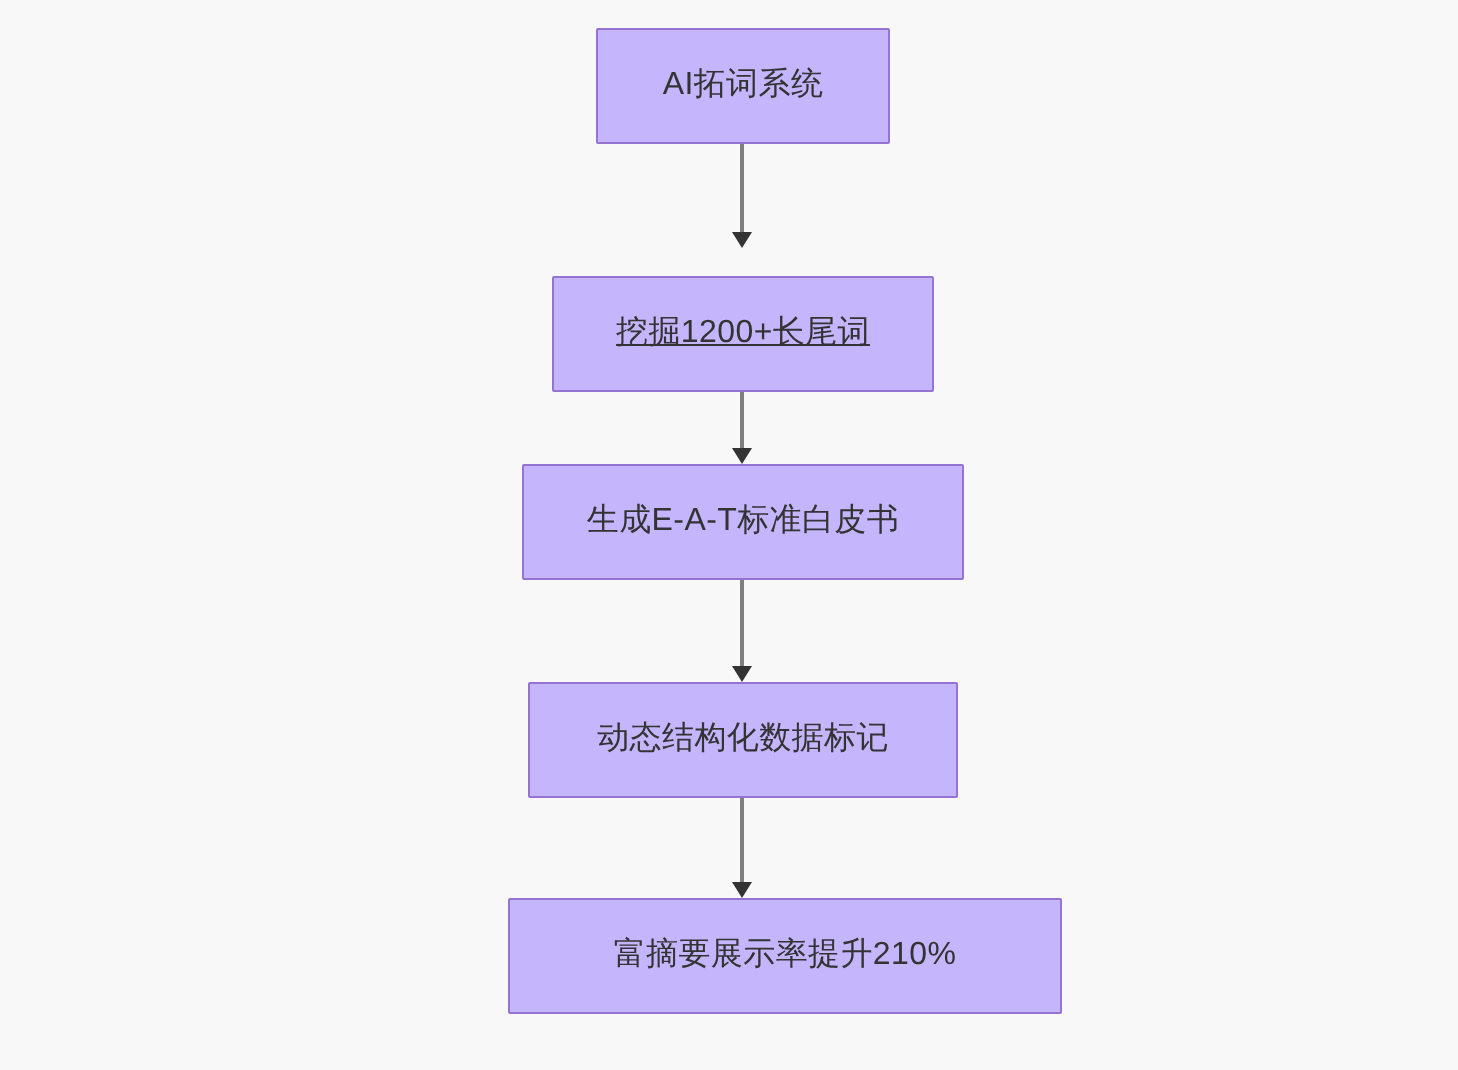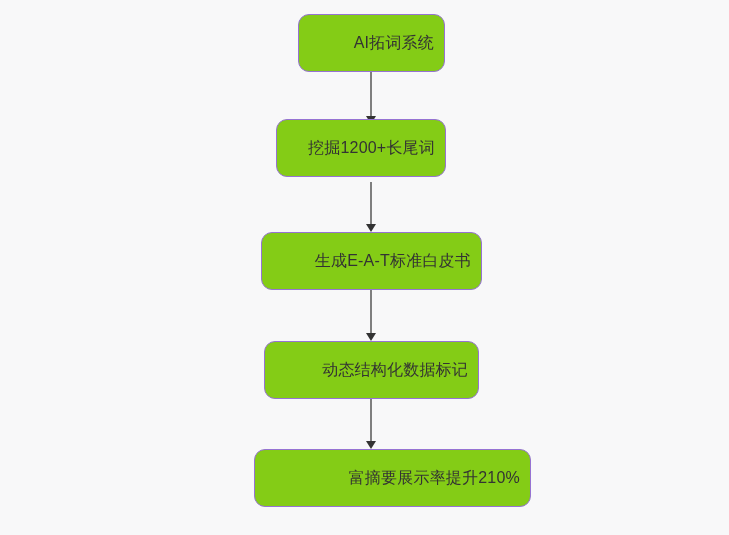--- a/index.html
+++ b/index.html
@@ -18,26 +18,26 @@
   #flow-canvas {
     position: relative;
     width: 729px;
     height: 535px;
     background: #f8f8f9;
   }
 
   .flow-node {
     position: absolute;
     box-sizing: border-box;
-    background: #84cc16;
+    background: #c4b5fd;
     border: 1.4px solid #9673d3;
-    border-radius: 11px;
+    border-radius: 1px;
     display: flex;
     align-items: center;
-    justify-content: flex-end;
+    justify-content: center;
     color: #333333;
     font-size: 16px;
     line-height: 1.2;
     letter-spacing: 0.2px;
     white-space: nowrap;
     z-index: 2;
   }
 
   .flow-node .node-label {
     display: block;
@@ -92,21 +92,21 @@
 
   <div class="connector" style="left:361px; top:399px; width:20px; height:50px;">
     <div class="conn-line" style="height:42px;"></div>
     <div class="conn-arrow"></div>
   </div>
 
   <div class="flow-node" style="left:298px; top:14px; width:147px; height:58px;">
     <span class="node-label">AI拓词系统</span>
   </div>
 
-  <div class="flow-node" style="left:276px; top:119px; width:170px; height:58px;">
+  <div class="flow-node" style="left:276px; top:138px; width:191px; height:58px;text-decoration:underline;">
     <span class="node-label">挖掘1200+长尾词</span>
   </div>
 
   <div class="flow-node" style="left:261px; top:232px; width:221px; height:58px;">
     <span class="node-label">生成E-A-T标准白皮书</span>
   </div>
 
   <div class="flow-node" style="left:264px; top:341px; width:215px; height:58px;">
     <span class="node-label">动态结构化数据标记</span>
   </div>

